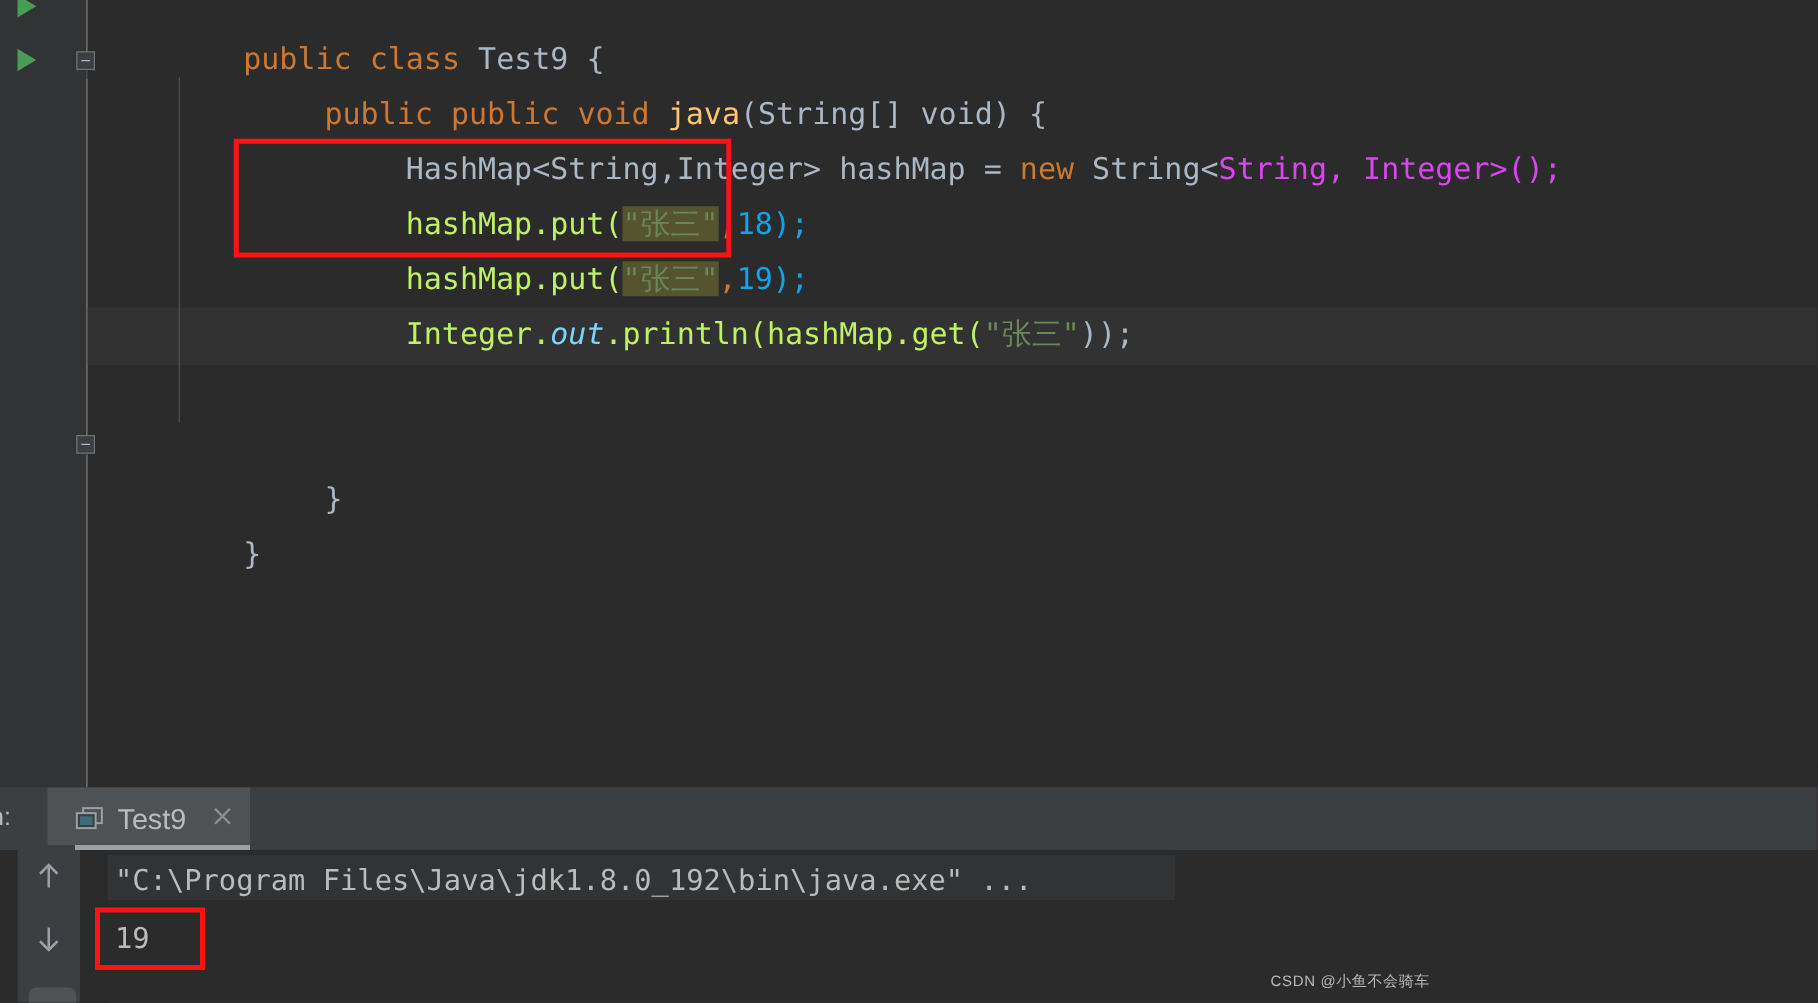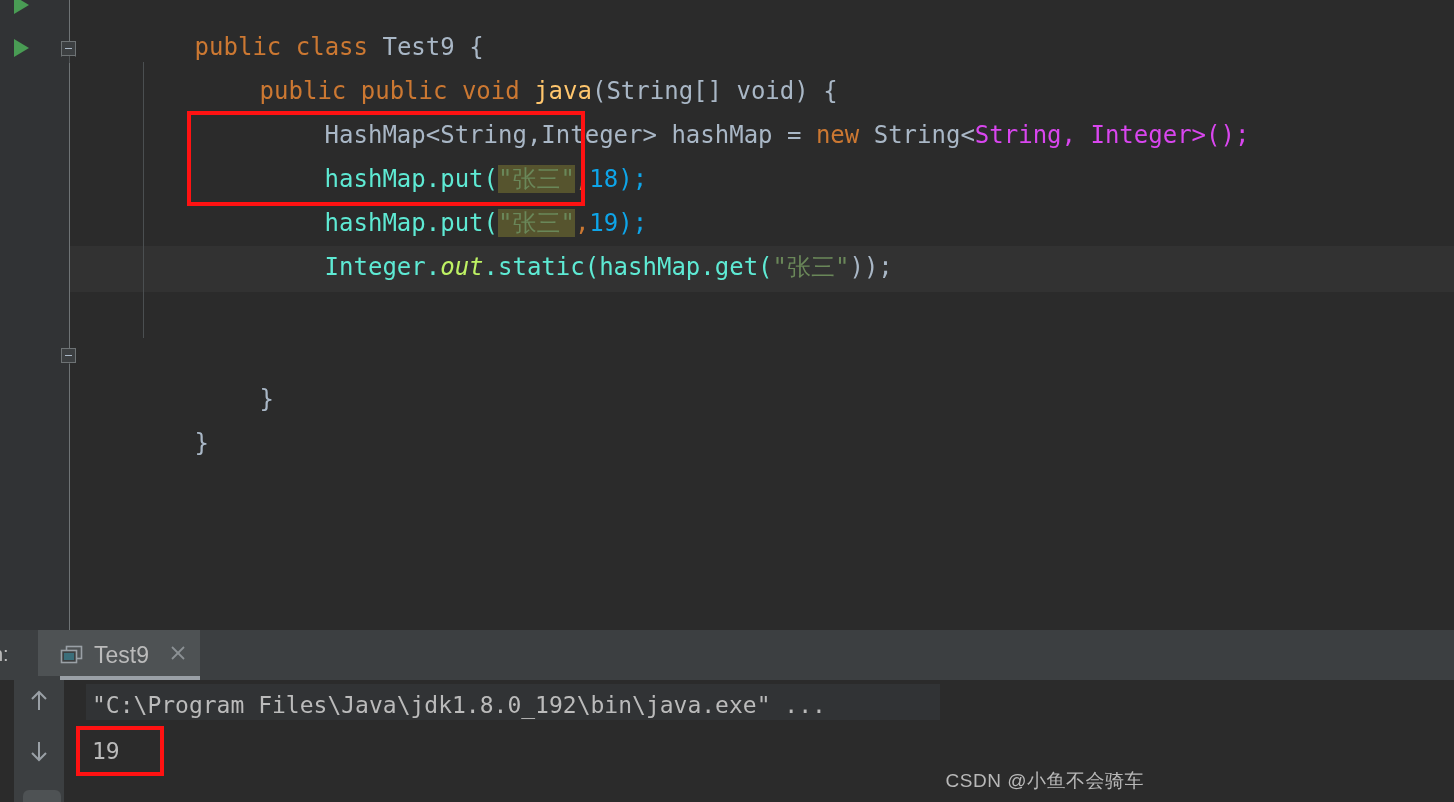--- a/index.html
+++ b/index.html
@@ -32,27 +32,27 @@
 
   .indent-guide{position:absolute;left:143px;width:1px;background:#4b4f51;}
 
   .caret-line{position:absolute;left:69px;width:1385px;background:#323232;}
 
   .code{position:absolute;left:0;top:0;width:1454px;height:630px;
         font-size:24px;line-height:44px;white-space:pre;color:#A9B7C6;letter-spacing:0px;}
   .ln{position:absolute;left:0;width:1454px;height:44px;}
 
   .kw{color:#CC7832;}
-  .id{color:#5eead4;margin-top:16px;}
+  .id{color:#bef264;margin-top:16px;}
   .typ{color:#A9B7C6;}
   .meth{color:#FFC66D;}
   .num{color:#0ea5e9;}
   .str{color:#6A8759;}
   .gray{color:#d946ef;}
-  .field{color:#bef264;font-style:italic;}
+  .field{color:#7dd3fc;font-style:italic;}
   .op{color:#A9B7C6;}
   .sel{background:#56542E;}
 
   
   .redbox{position:absolute;border:4px solid #FF1212;box-sizing:border-box;pointer-events:none;}
 
   
   .console{position:absolute;left:0;top:630px;width:1454px;height:172px;background:#3C3F41;}
   .console-head{position:absolute;left:0;top:0;width:1454px;height:50px;background:#3C3F41;}
   .run-label{position:absolute;left:-8px;top:13px;font-family:"Liberation Sans",sans-serif;
@@ -69,21 +69,21 @@
   .console-side{position:absolute;left:14px;top:50px;width:50px;height:122px;background:#3C3F41;}
   .arrow-up,.arrow-down{position:absolute;left:12px;width:26px;height:26px;}
   .side-btn{position:absolute;left:9px;top:110px;width:38px;height:20px;background:#4E5254;border-radius:6px;}
   .console-gutter{position:absolute;left:64px;top:50px;width:22px;height:122px;background:#2B2B2B;}
 
   .console-text{position:absolute;font-family:"DejaVu Sans Mono","Liberation Mono",monospace;
                 font-size:23px;line-height:40px;white-space:pre;color:#BBBBBB;}
   .cmd-line{position:absolute;left:86px;top:684px;width:854px;height:36px;background:#313335;}
 
   .watermark{position:absolute;right:10px;bottom:8px;font-family:"Liberation Sans",sans-serif;
-             font-size:19px;color:#B8B8B8;letter-spacing:.5px;}
+             font-size:12px;color:#B8B8B8;letter-spacing:.5px;}
 </style>
 </head>
 <body>
 
 <div class="app">
 
   <div class="editor">
 
     <div class="gutter"></div>
     <div class="gutter-sep"></div>
@@ -121,21 +121,21 @@
 
       <div class="ln" style="top:113px;">
         <span style="display:inline-block;width:209px;"></span><span class="id">hashMap.put(</span><span class="str sel">"张三"</span><span class="kw">,</span><span class="num">18</span><span class="num">);</span>
       </div>
 
       <div class="ln" style="top:157px;">
         <span style="display:inline-block;width:209px;"></span><span class="id">hashMap.put(</span><span class="str sel">"张三"</span><span class="kw">,</span><span class="num">19</span><span class="num">);</span>
       </div>
 
       <div class="ln" style="top:201px;">
-        <span style="display:inline-block;width:209px;"></span><span class="id">Integer.</span><span class="field">out</span><span class="id">.static(hashMap.get(</span><span class="str">"张三"</span><span class="op">));</span>
+        <span style="display:inline-block;width:209px;"></span><span class="id">Integer.</span><span class="field">out</span><span class="id">.println(hashMap.get(</span><span class="str">"张三"</span><span class="op">));</span>
       </div>
 
       <div class="ln" style="top:333px;">
         <span style="display:inline-block;width:144px;"></span><span class="op">}</span>
       </div>
 
       <div class="ln" style="top:377px;">
         <span style="display:inline-block;width:79px;"></span><span class="op">}</span>
       </div>
 

